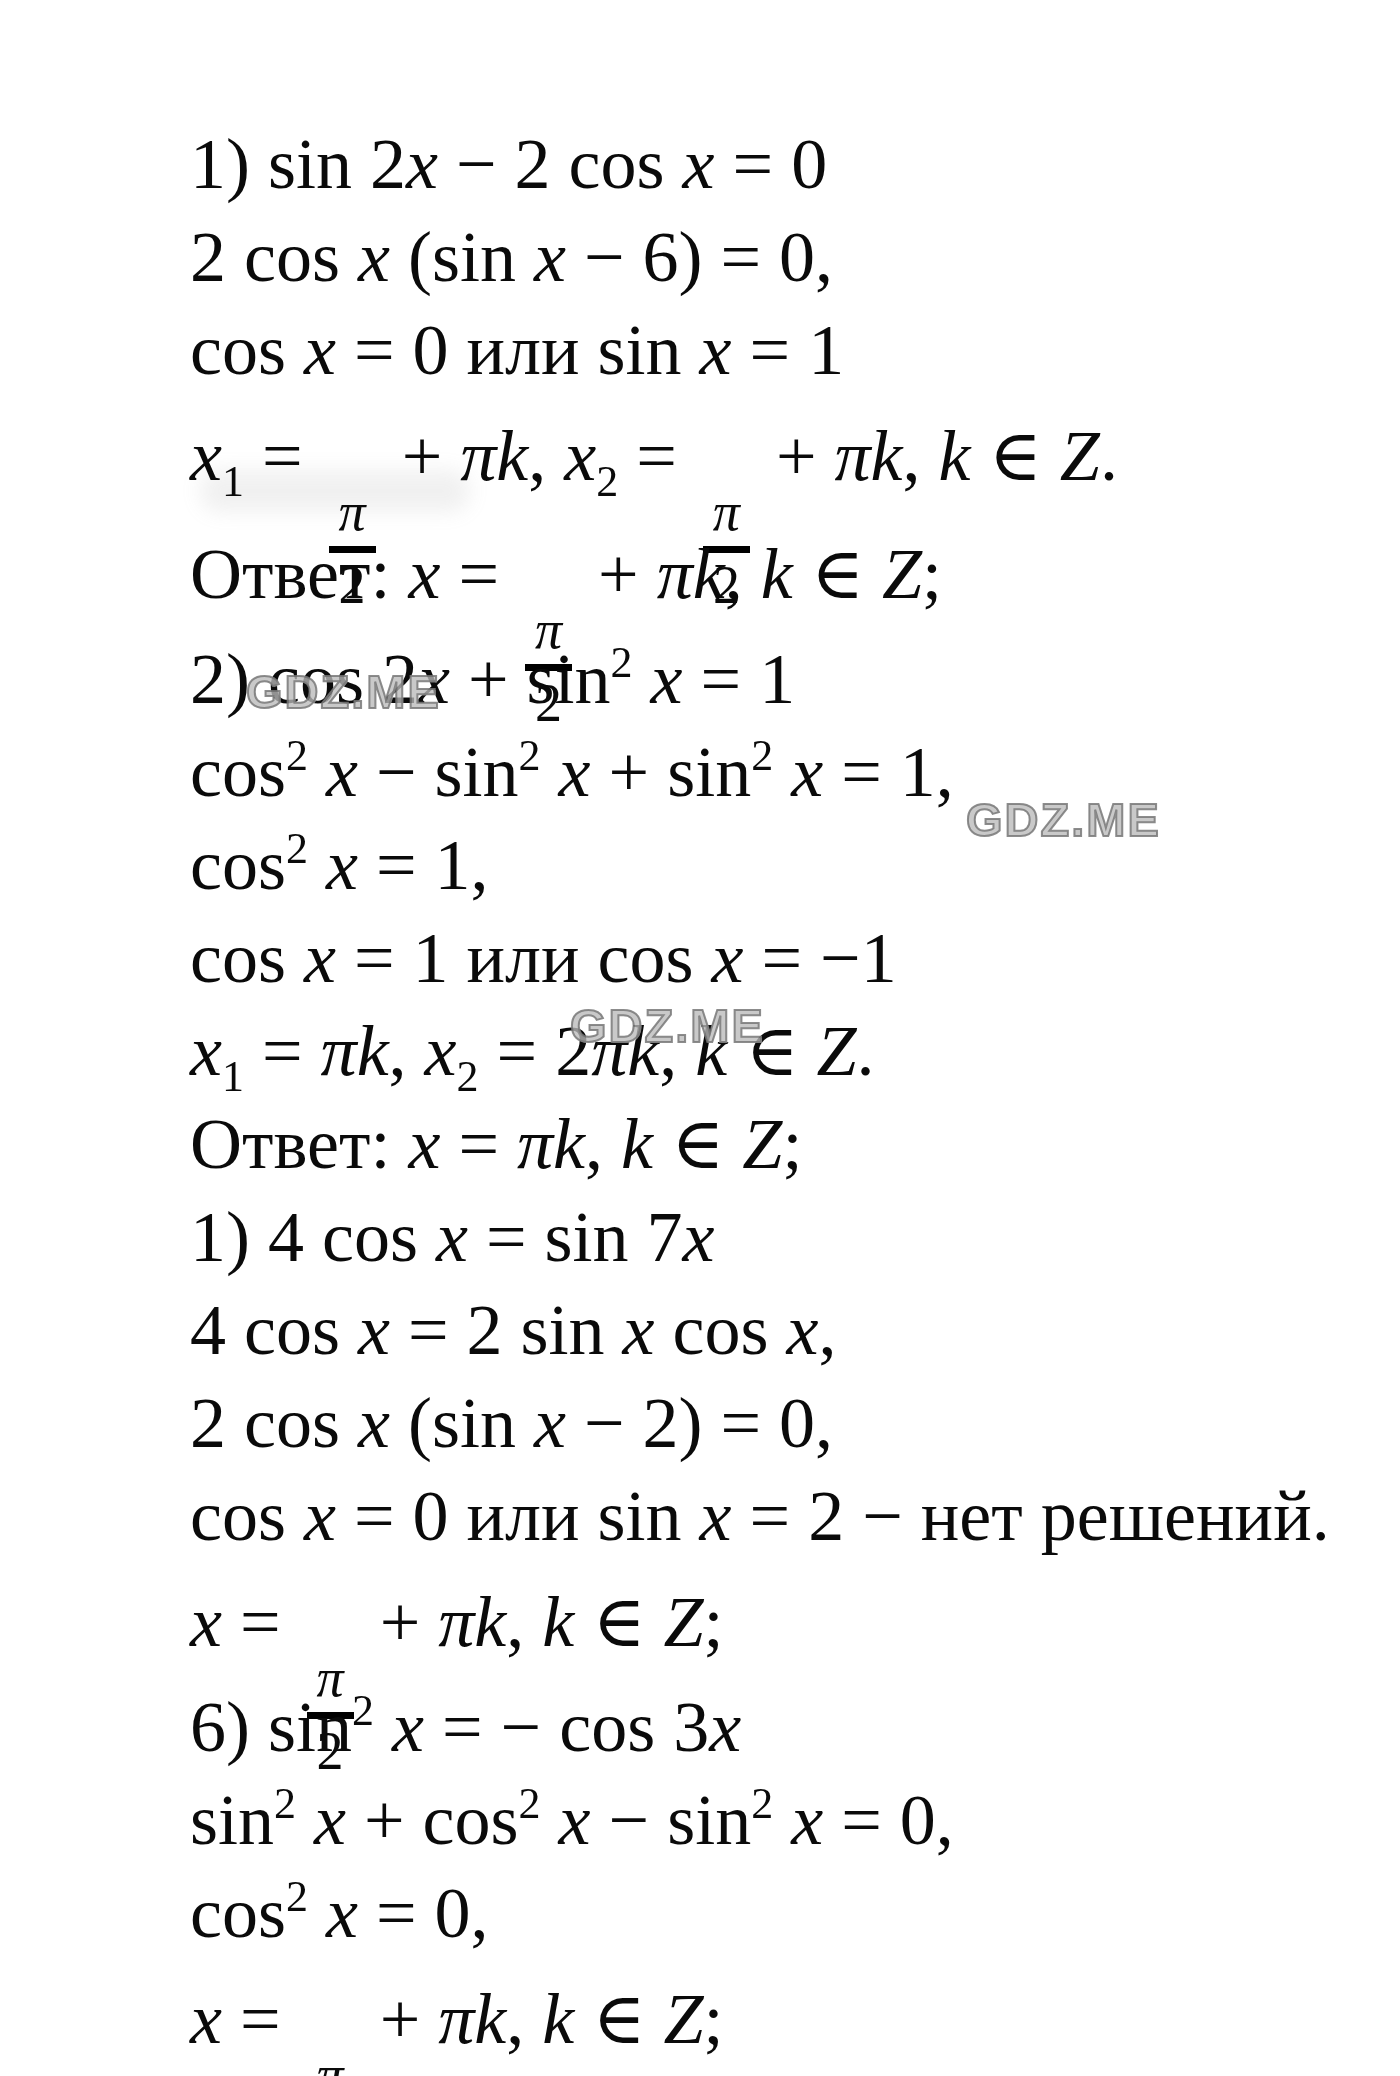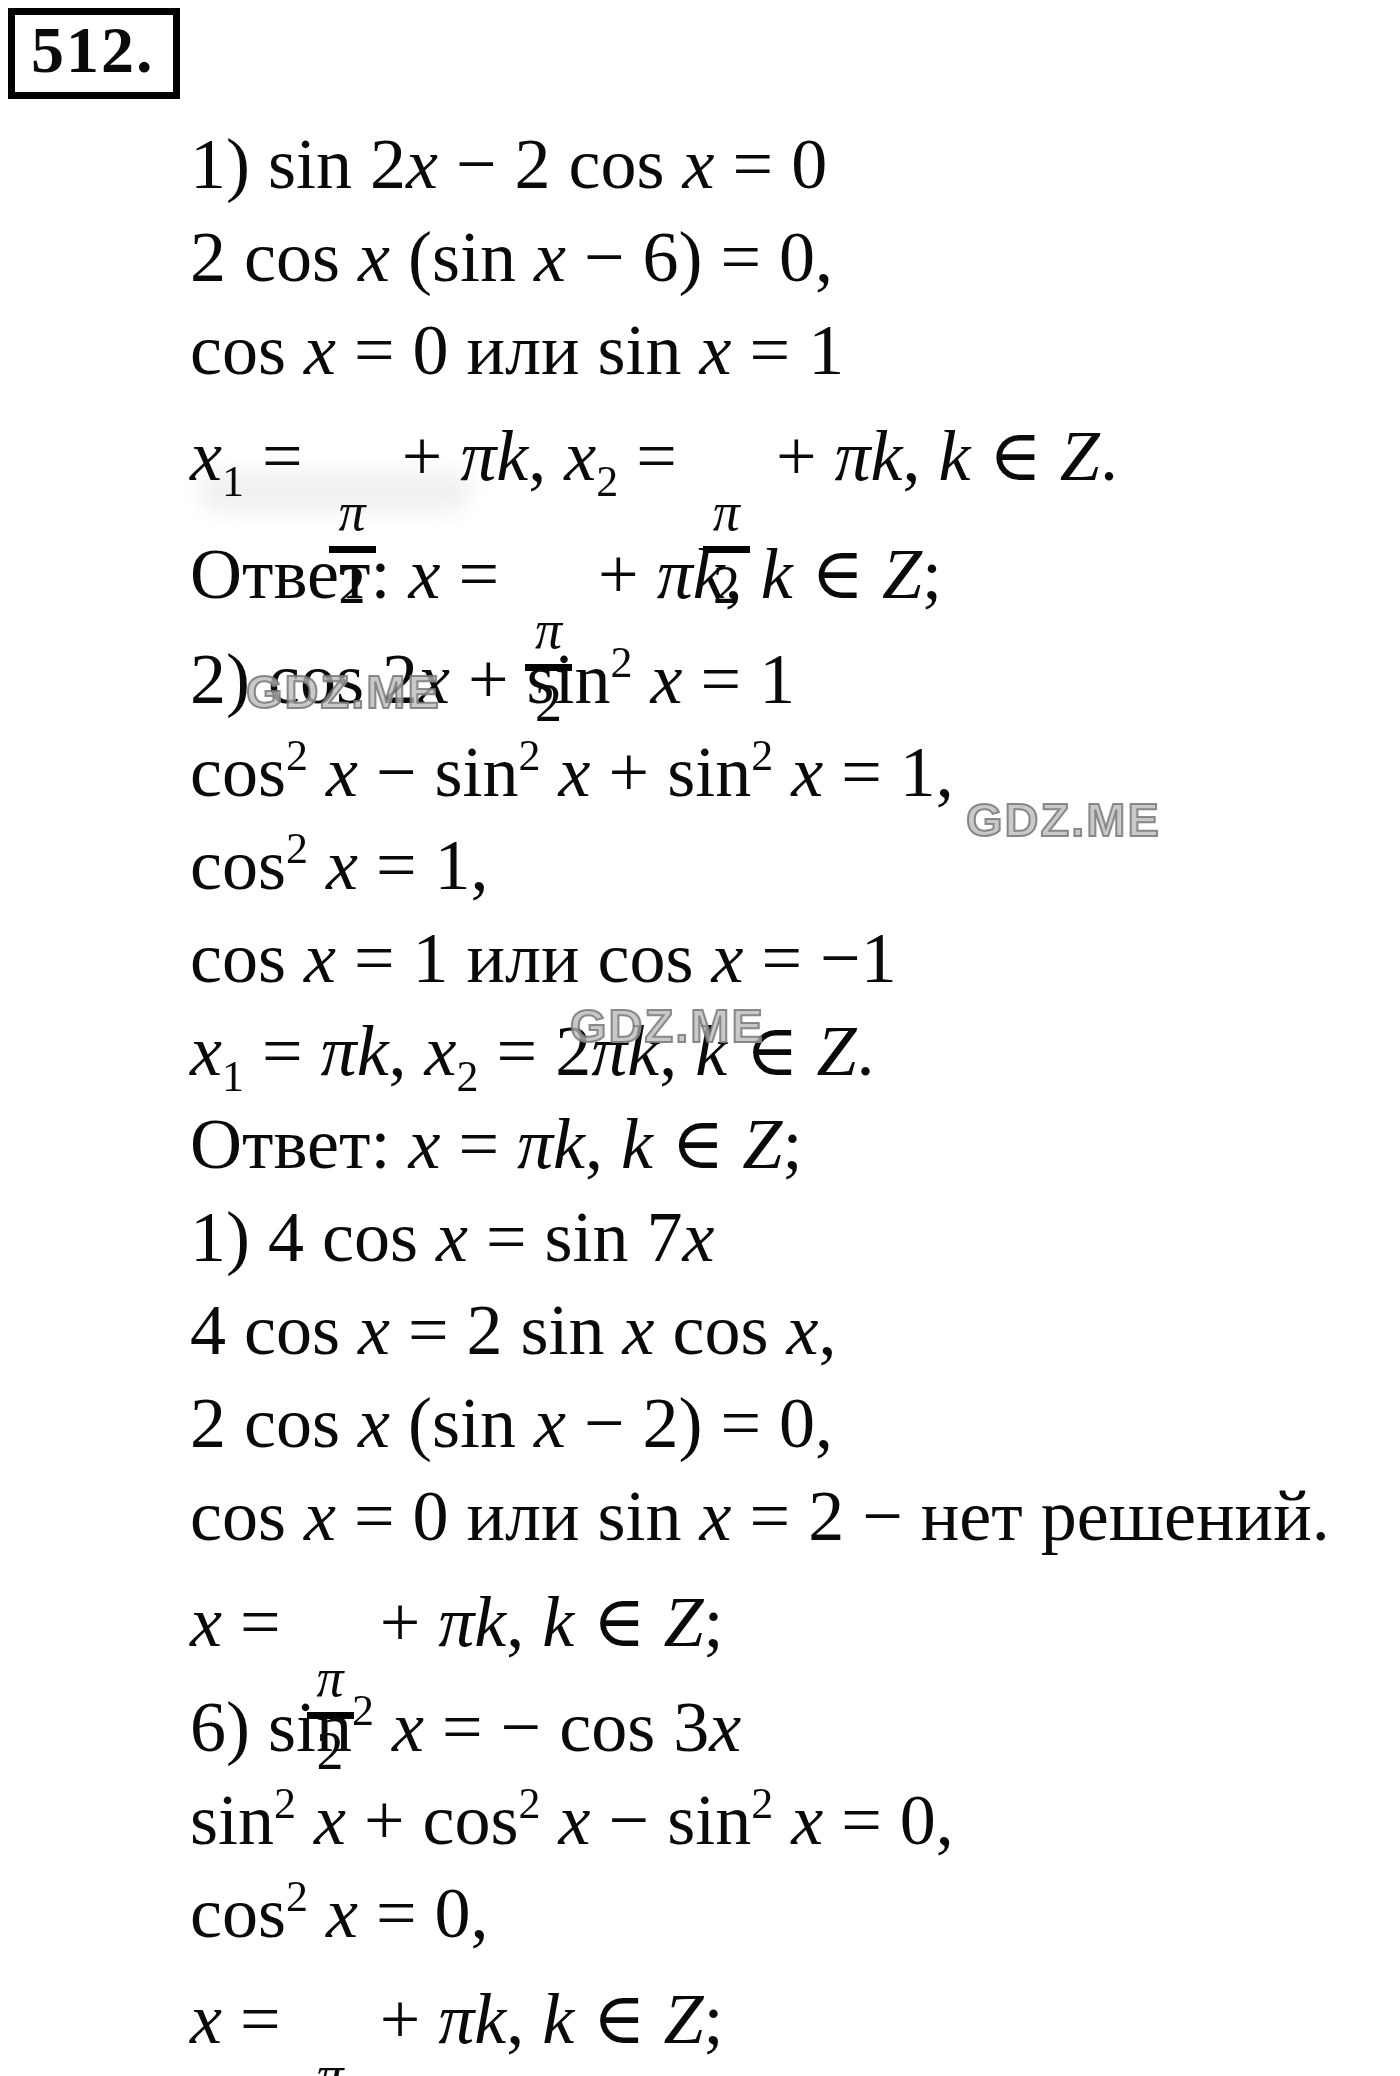--- a/index.html
+++ b/index.html
@@ -102,23 +102,20 @@
     background: #9a9a9a;
     opacity: 0.14;
     filter: blur(10px);
     border-radius: 20px;
   }
 </style>
 </head>
 <body>
 
 <div id="page">
-  <div class="prob-box">
-    <span class="num">512.</span>
-  </div>
   <div class="smudge"></div>
   <div id="lines">
       <div class="mline"><span class="rm">1) sin 2</span><span class="it">x</span><span class="rm"> − 2 cos </span><span class="it">x</span><span class="rm"> = 0</span></div>
       <div class="mline"><span class="rm">2 cos </span><span class="it">x</span><span class="rm"> (sin </span><span class="it">x</span><span class="rm"> − 6) = 0,</span></div>
       <div class="mline"><span class="rm">cos </span><span class="it">x</span><span class="rm"> = 0 или sin </span><span class="it">x</span><span class="rm"> = 1</span></div>
       <div class="mline tall"><span class="it">x</span><span class="sub">1</span><span class="rm"> = </span><span class="frac"><span class="num">π</span><span class="den">2</span></span><span class="rm"> + </span><span class="it">πk</span><span class="rm">, </span><span class="it">x</span><span class="sub">2</span><span class="rm"> = </span><span class="frac"><span class="num">π</span><span class="den">2</span></span><span class="rm"> + </span><span class="it">πk</span><span class="rm">, </span><span class="it">k</span><span class="rm"> ∈ </span><span class="it">Z</span><span class="rm">.</span></div>
       <div class="mline tall"><span class="rm">Ответ: </span><span class="it">x</span><span class="rm"> = </span><span class="frac"><span class="num">π</span><span class="den">2</span></span><span class="rm"> + </span><span class="it">πk</span><span class="rm">, </span><span class="it">k</span><span class="rm"> ∈ </span><span class="it">Z</span><span class="rm">;</span></div>
       <div class="mline"><span class="rm">2) cos 2</span><span class="it">x</span><span class="rm"> + sin</span><span class="sup">2</span><span class="rm"> </span><span class="it">x</span><span class="rm"> = 1</span></div>
       <div class="mline"><span class="rm">cos</span><span class="sup">2</span><span class="rm"> </span><span class="it">x</span><span class="rm"> − sin</span><span class="sup">2</span><span class="rm"> </span><span class="it">x</span><span class="rm"> + sin</span><span class="sup">2</span><span class="rm"> </span><span class="it">x</span><span class="rm"> = 1,</span></div>
       <div class="mline"><span class="rm">cos</span><span class="sup">2</span><span class="rm"> </span><span class="it">x</span><span class="rm"> = 1,</span></div>

